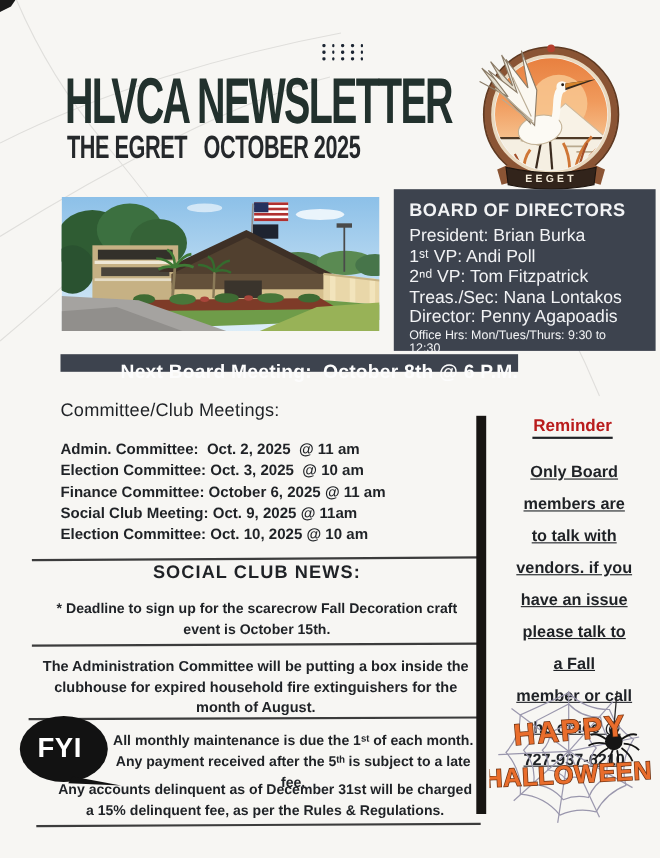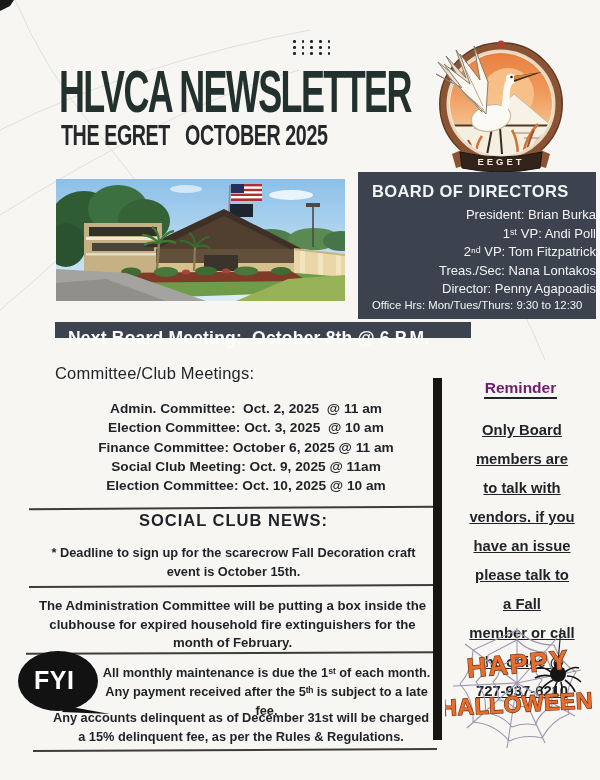--- a/index.html
+++ b/index.html
@@ -12,32 +12,32 @@
   .community{left:74px;top:34px;font-size:20px;font-weight:bold;color:#1c2532;letter-spacing:.5px;}
   .dots{left:293px;top:40px;width:40px;display:grid;grid-template-columns:repeat(5,1fr);grid-gap:3.5px;}
   .dots i{width:2.6px;height:2.6px;background:#1c2532;border-radius:50%;}
   .main-title{left:59px;top:57px;font-size:46px;font-weight:bold;color:#22312d;letter-spacing:-2px;
       transform:scale(.78,1.28);transform-origin:left top;white-space:pre;}
   .issue-title{left:61px;top:118px;font-size:24px;font-weight:bold;color:#25282b;letter-spacing:-.5px;
       transform:scale(.82,1.22);transform-origin:left top;white-space:pre;}
 
   
   .board{left:358px;top:172px;width:238px;height:147px;background:#3d434e;color:#f2f3f5;
-      padding:10px 0 0 14px;box-sizing:border-box;}
+      padding:10px 16px 0 14px;box-sizing:border-box;}
   .board-title{font-size:16.5px;font-weight:bold;letter-spacing:.4px;margin-bottom:5px;}
-  .board-line{font-size:13px;line-height:18.5px;text-align:right;}
+  .board-line{font-size:16px;line-height:18.5px;}
   .office-hrs{font-size:11.3px;}
 
   
   .banner{left:55px;top:322px;width:416px;height:16px;background:#3d434e;color:#fcfcfc;
-      font-size:17.5px;font-weight:bold;line-height:32px;padding-left:13px;box-sizing:border-box;letter-spacing:.2px;}
+      font-size:17.5px;font-weight:bold;line-height:32px;padding-left:13px;box-sizing:border-box;letter-spacing:.2px;text-align:right;}
 
   
   .mt-head{left:55px;top:364px;width:382px;text-align:left;font-size:16.5px;font-weight:normal;color:#1f2226;letter-spacing:.2px;}
-  .mt-list{left:55px;top:399px;width:382px;text-align:center;color:#1f2226;}
+  .mt-list{left:55px;top:399px;width:382px;text-align:left;color:#1f2226;}
   .mt-list div{font-size:13.7px;font-weight:bold;line-height:19.3px;}
 
   
   .hline{height:2px;background:#3c3c3c;}
 
   
   .sc-title{left:30px;top:511px;width:407px;text-align:center;font-size:16.5px;font-weight:bold;color:#1f2226;letter-spacing:1px;}
   .sc-deadline{left:30px;top:544px;width:407px;text-align:center;color:#1f2226;}
   .sc-deadline div{font-size:12.8px;font-weight:bold;line-height:18.5px;}
   .sc-admin{left:28px;top:597px;width:409px;text-align:center;color:#1f2226;}
@@ -48,21 +48,21 @@
   .fyi-label{left:34px;top:666px;font-size:25px;font-weight:bold;color:#ffffff;letter-spacing:.5px;}
   .fyi-maint{left:96px;top:663px;width:341px;text-align:center;color:#1f2226;}
   .fyi-maint div{font-size:12.8px;font-weight:bold;line-height:19px;}
   .fyi-delinq{left:45px;top:708px;width:392px;text-align:center;color:#1f2226;}
   .fyi-delinq div{font-size:12.8px;font-weight:bold;line-height:19px;}
 
   
   .vbar{left:433px;top:378px;width:9px;height:362px;background:#171512;}
 
   
-  .rem-title{left:448px;top:379px;width:145px;text-align:center;font-size:15.5px;font-weight:bold;color:#701a75;}
+  .rem-title{left:448px;top:379px;width:145px;text-align:center;font-size:15.5px;font-weight:bold;color:#b91c1c;}
   .rem-title span{border-bottom:2px solid #1f2226;padding:0 1px 1px 1px;}
   .rem-body{left:448px;top:416px;width:148px;text-align:center;color:#1f2226;text-decoration:underline;}
   .rem-body div{font-size:14.8px;font-weight:bold;line-height:29px;}
 </style>
 </head>
 <body>
 
 <div id="page">
 
   <svg class="abs" style="left:0;top:0;" width="600" height="780">
@@ -283,21 +283,21 @@
   <div class="abs hline" style="left:33px;top:749px;width:404px;transform:rotate(-.3deg);"></div>
 
   <div class="abs sc-title">SOCIAL CLUB NEWS:</div>
   <div class="abs sc-deadline">
     <div>* Deadline to sign up for the scarecrow Fall Decoration craft</div>
     <div>event is October 15th.</div>
   </div>
   <div class="abs sc-admin">
     <div>The Administration Committee will be putting a box inside the</div>
     <div>clubhouse for expired household fire extinguishers for the</div>
-    <div>month of February.</div>
+    <div>month of August.</div>
   </div>
 
   <svg class="abs fyi-wrap" viewBox="0 0 104 70">
     <ellipse cx="44" cy="31" rx="40" ry="30" fill="#121212"></ellipse>
     <polygon points="52,56 96,64 48,62" fill="#121212"></polygon>
   </svg>
   <div class="abs fyi-label">FYI</div>
   <div class="abs fyi-maint">
     <div>All monthly maintenance is due the 1ˢᵗ of each month.</div>
     <div>Any payment received after the 5ᵗʰ is subject to a late fee.</div>

